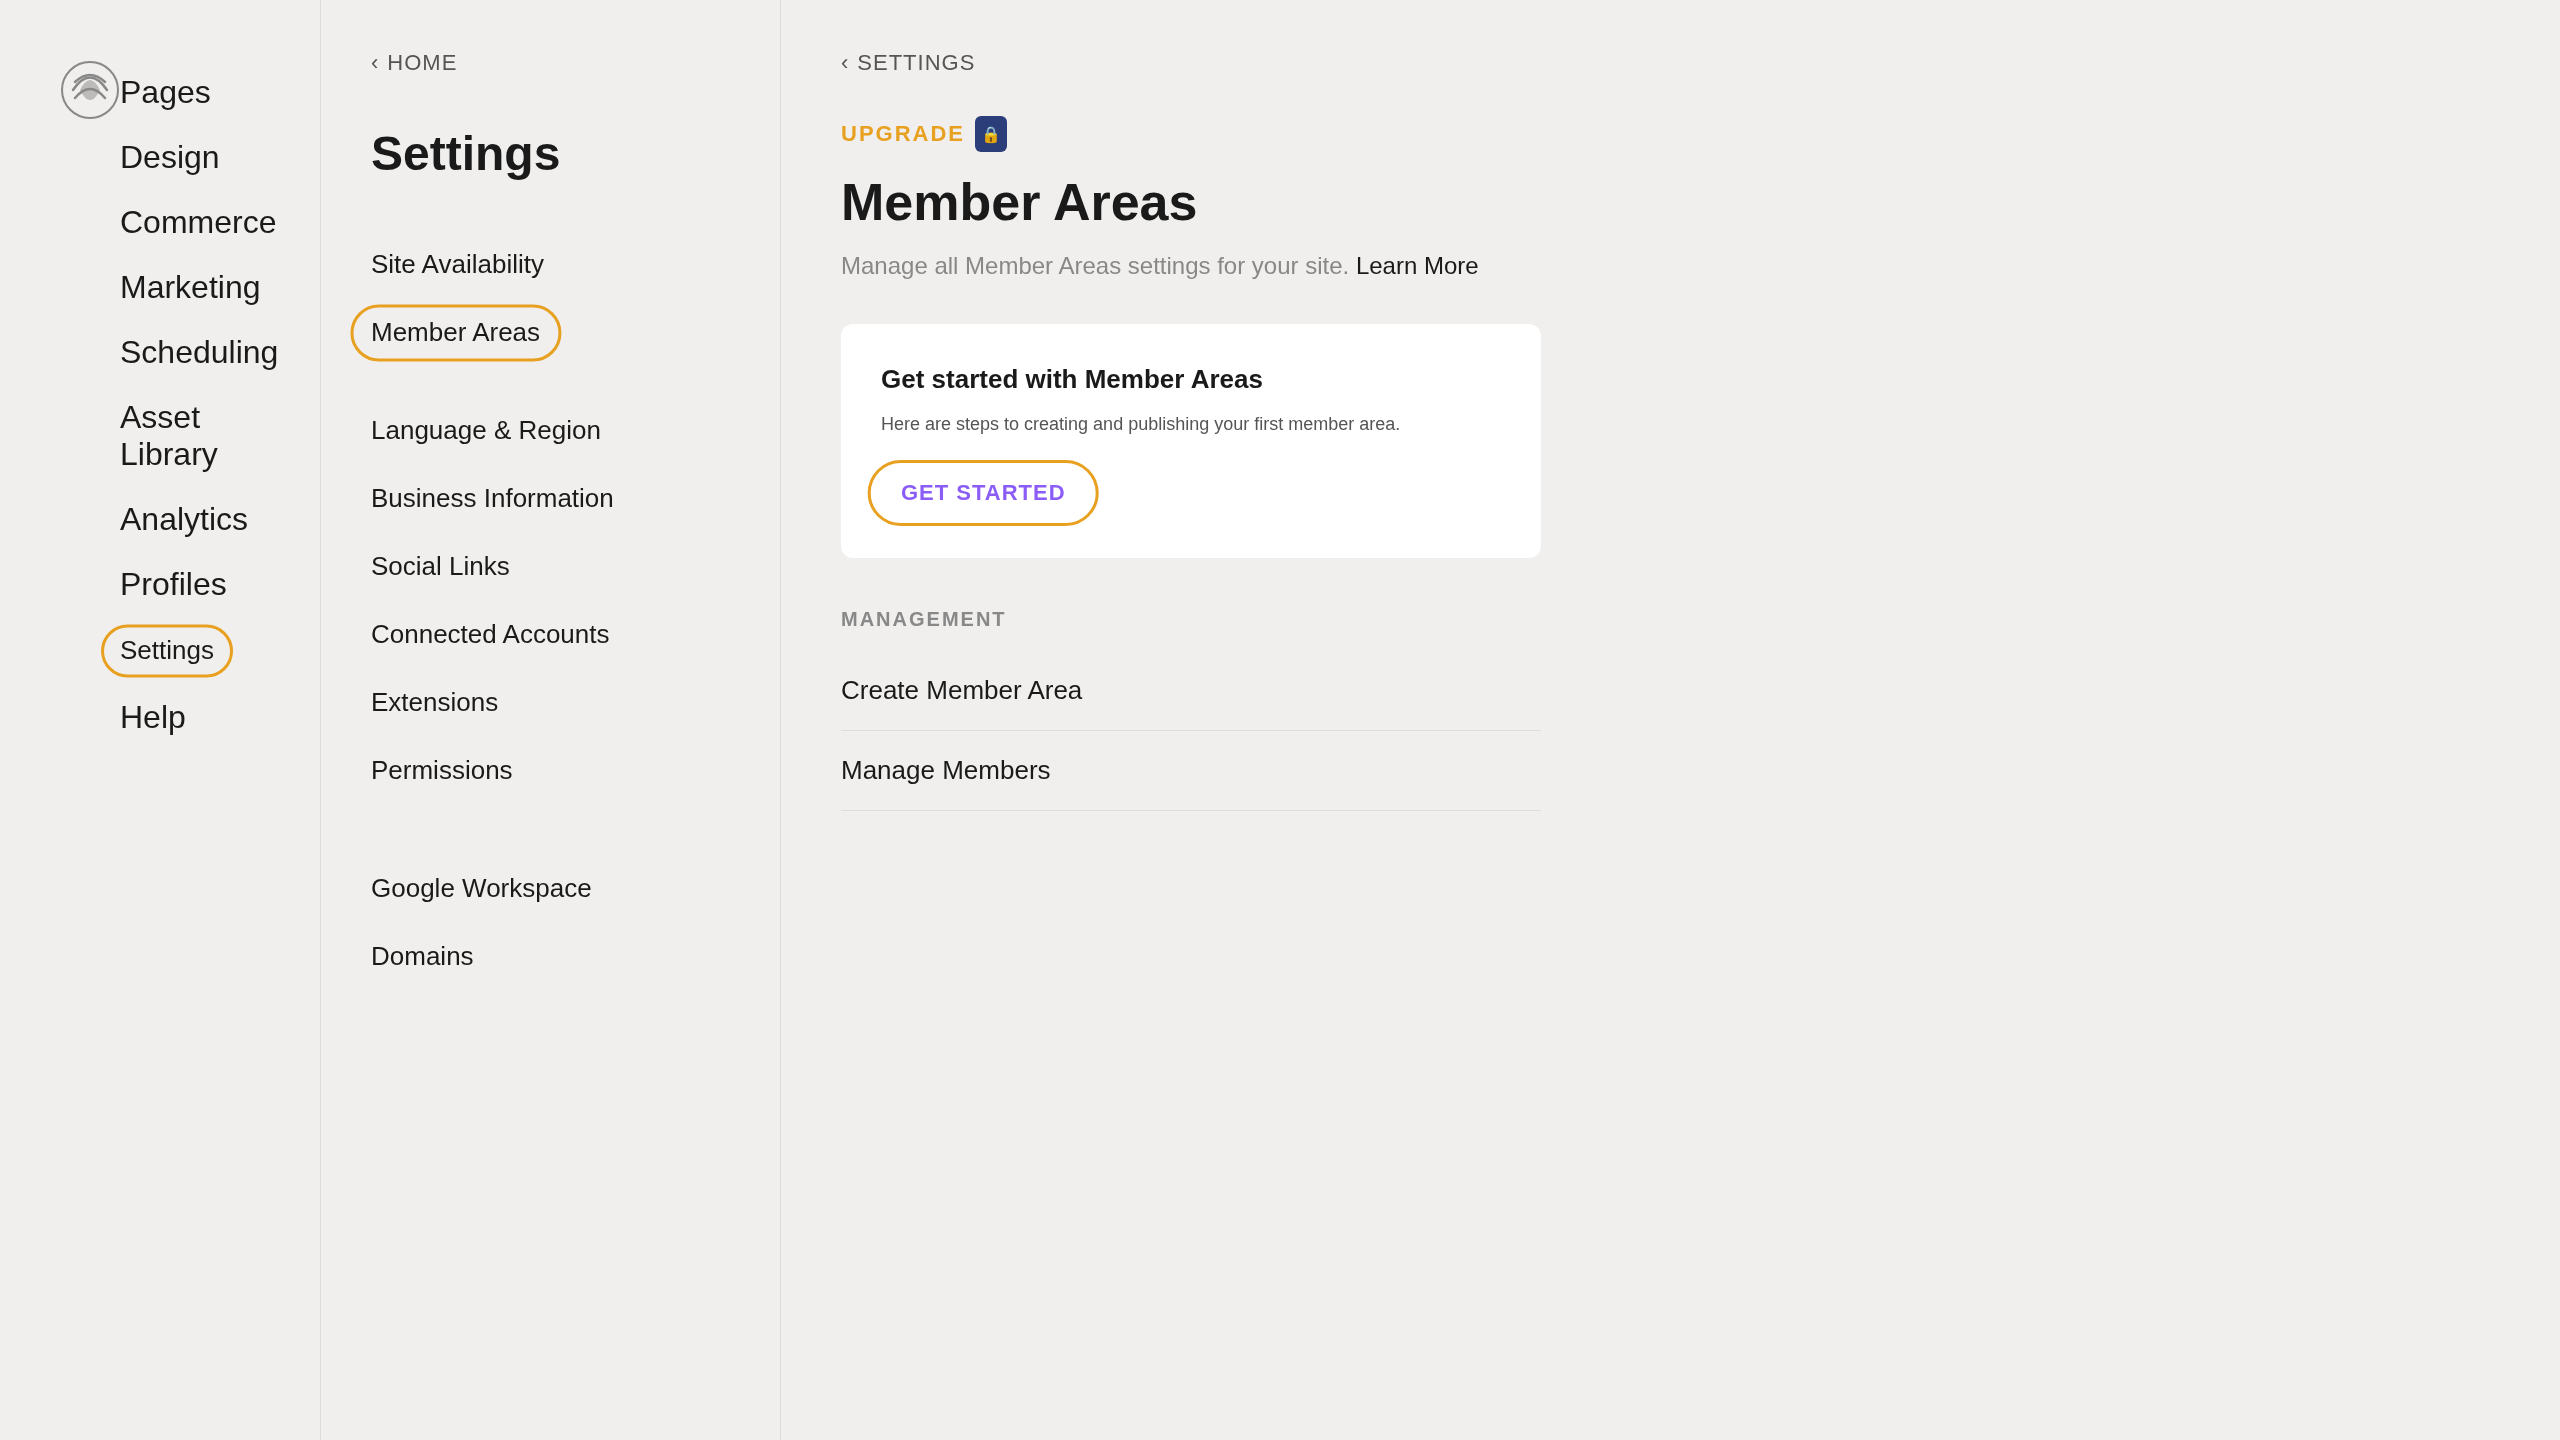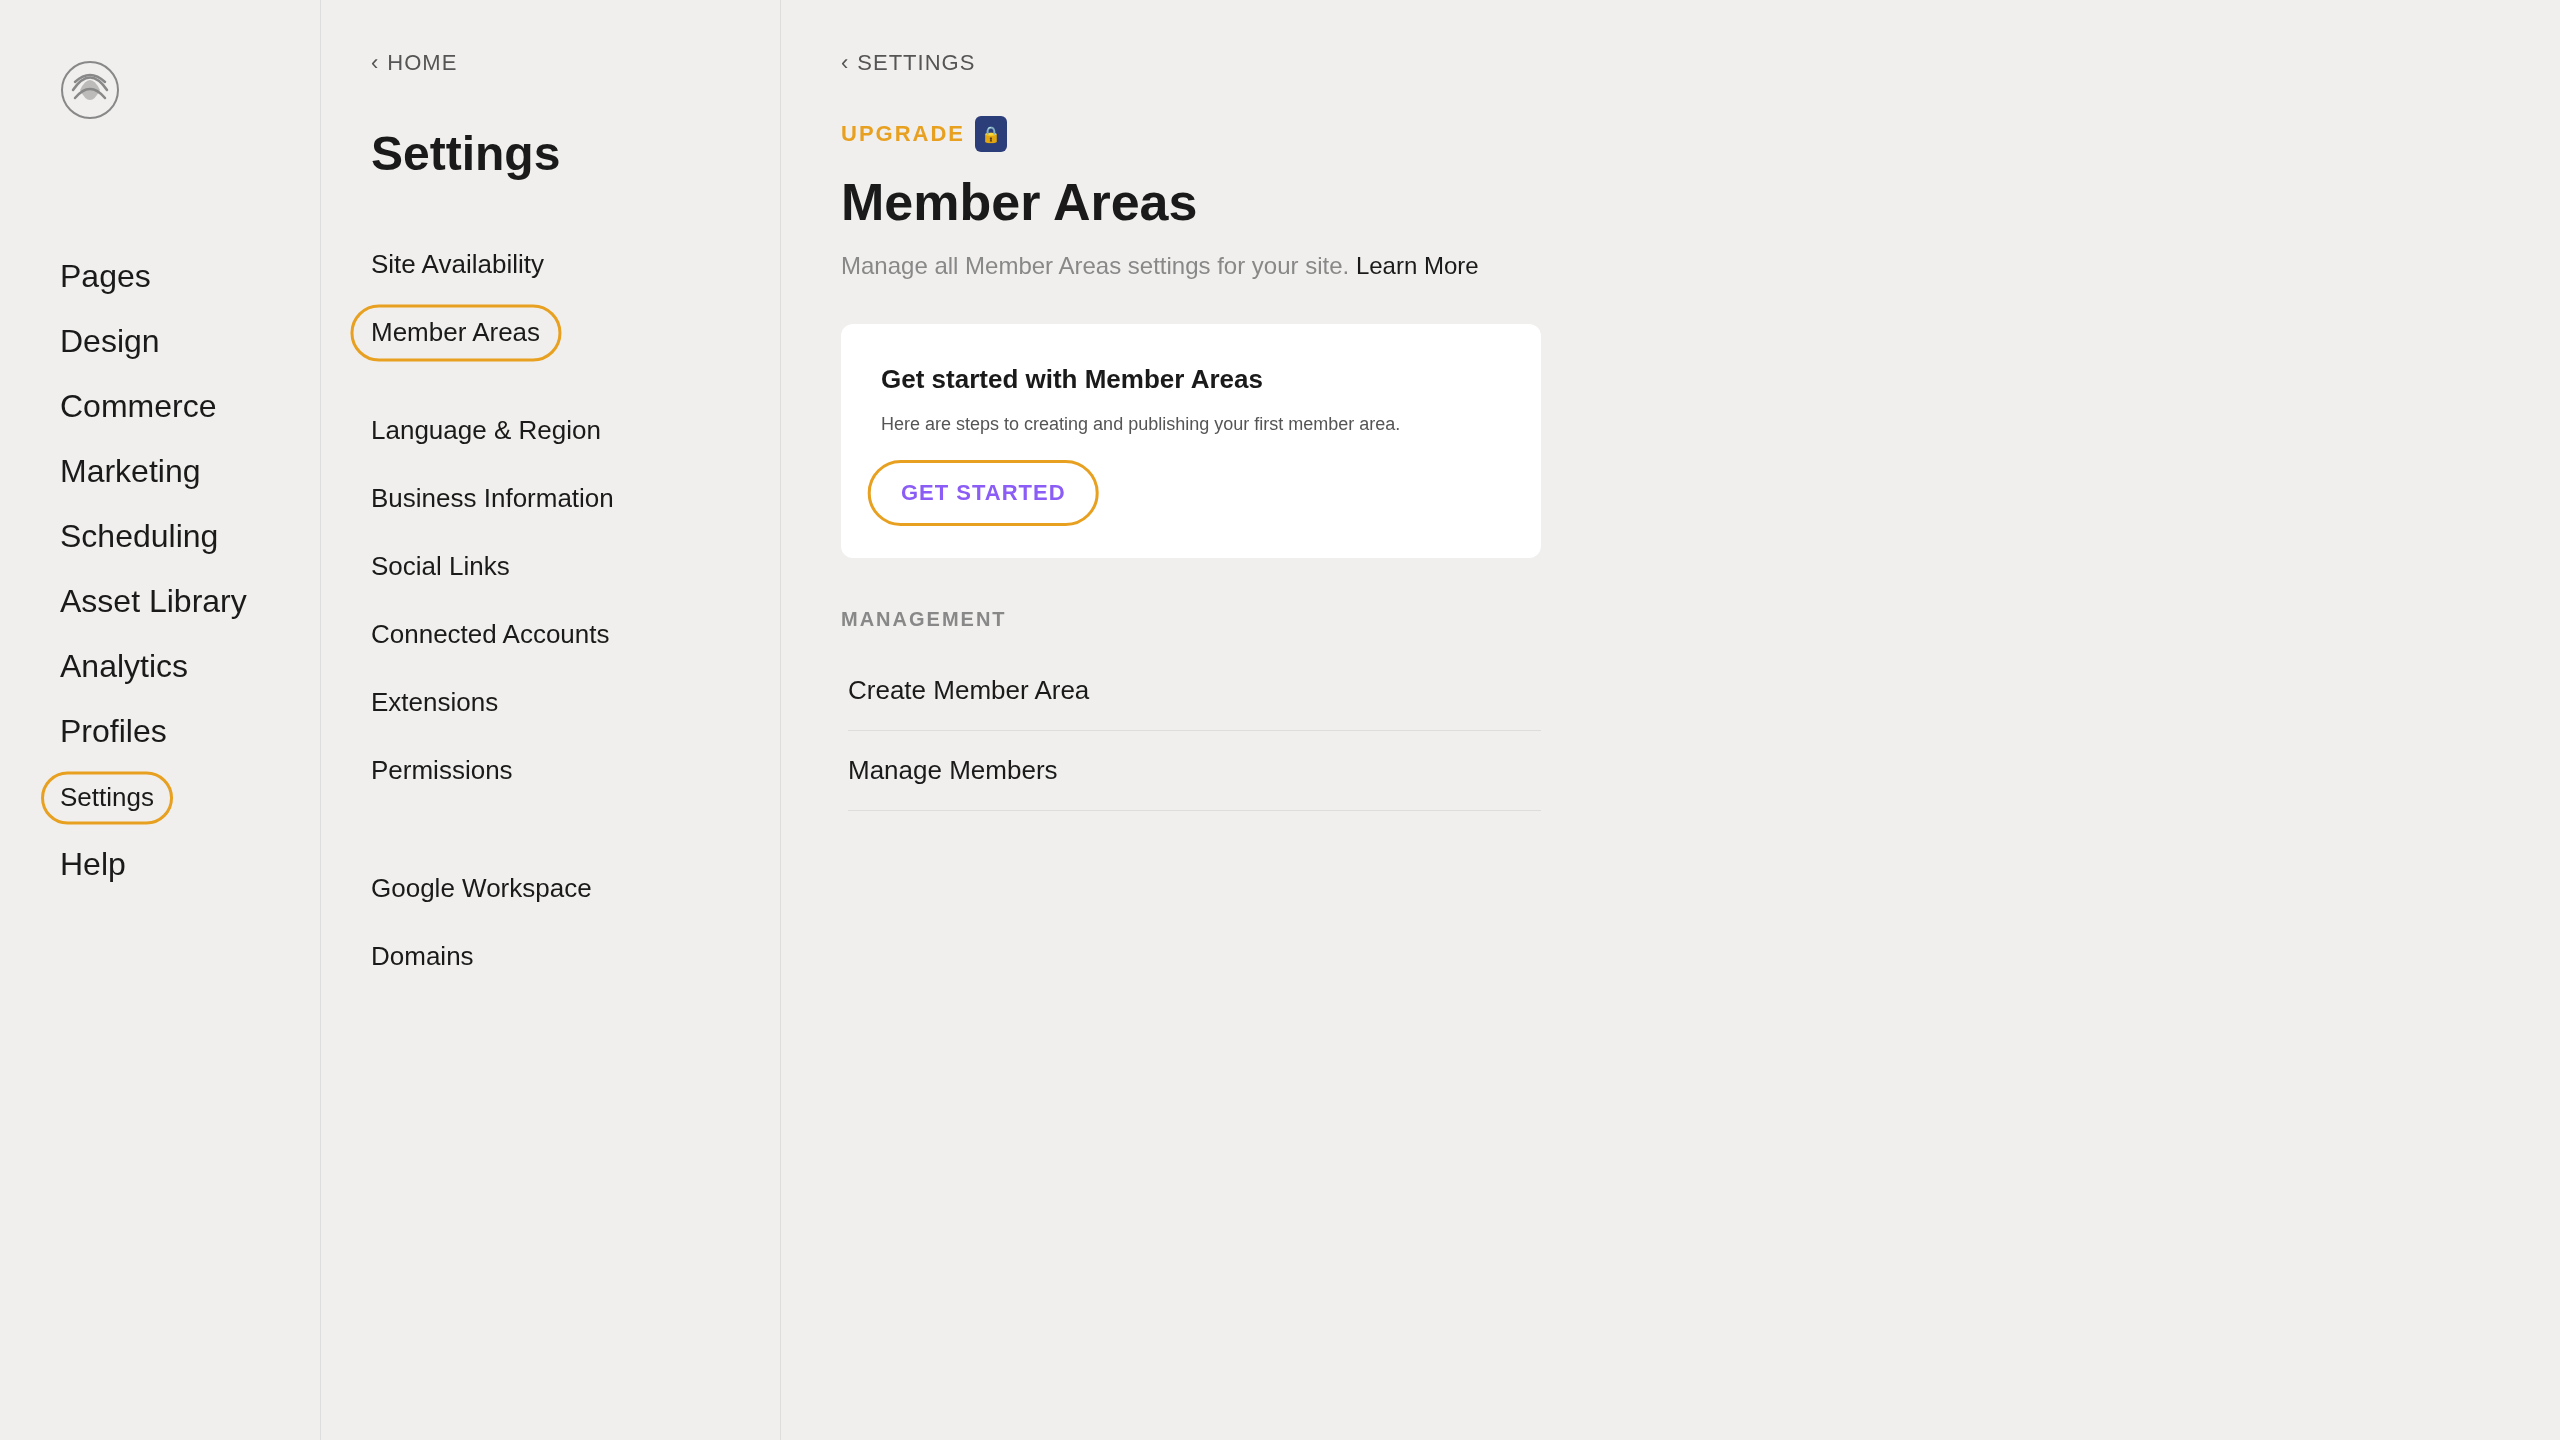--- a/index.html
+++ b/index.html
@@ -13,21 +13,20 @@
       display: flex;
     }
 
     
     .sidebar {
       width: 320px;
       min-width: 320px;
       background-color: #f0efed;
       padding: 60px 40px 40px 60px;
       display: flex;
-      flex-direction: column;
       gap: 0;
     }
 
     .logo {
       margin-bottom: 120px;
     }
 
     .logo svg {
       width: 60px;
       height: 60px;
@@ -272,21 +271,20 @@
       margin-bottom: 20px;
     }
 
     .management-item {
       font-size: 26px;
       font-weight: 400;
       color: #1a1a1a;
       padding: 24px 0;
       cursor: pointer;
       border-bottom: 1px solid #ddd;
-      margin-left: 7px;
     }
 
     .management-item:first-of-type {
       border-top: 1px solid #ddd;
     }
   </style>
 </head>
 <body>
 
 <nav class="sidebar">

